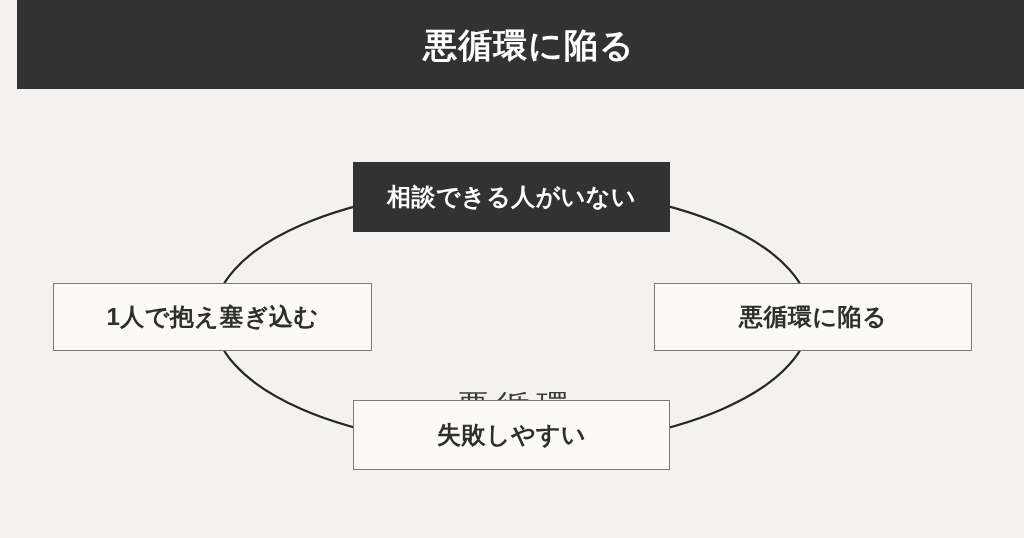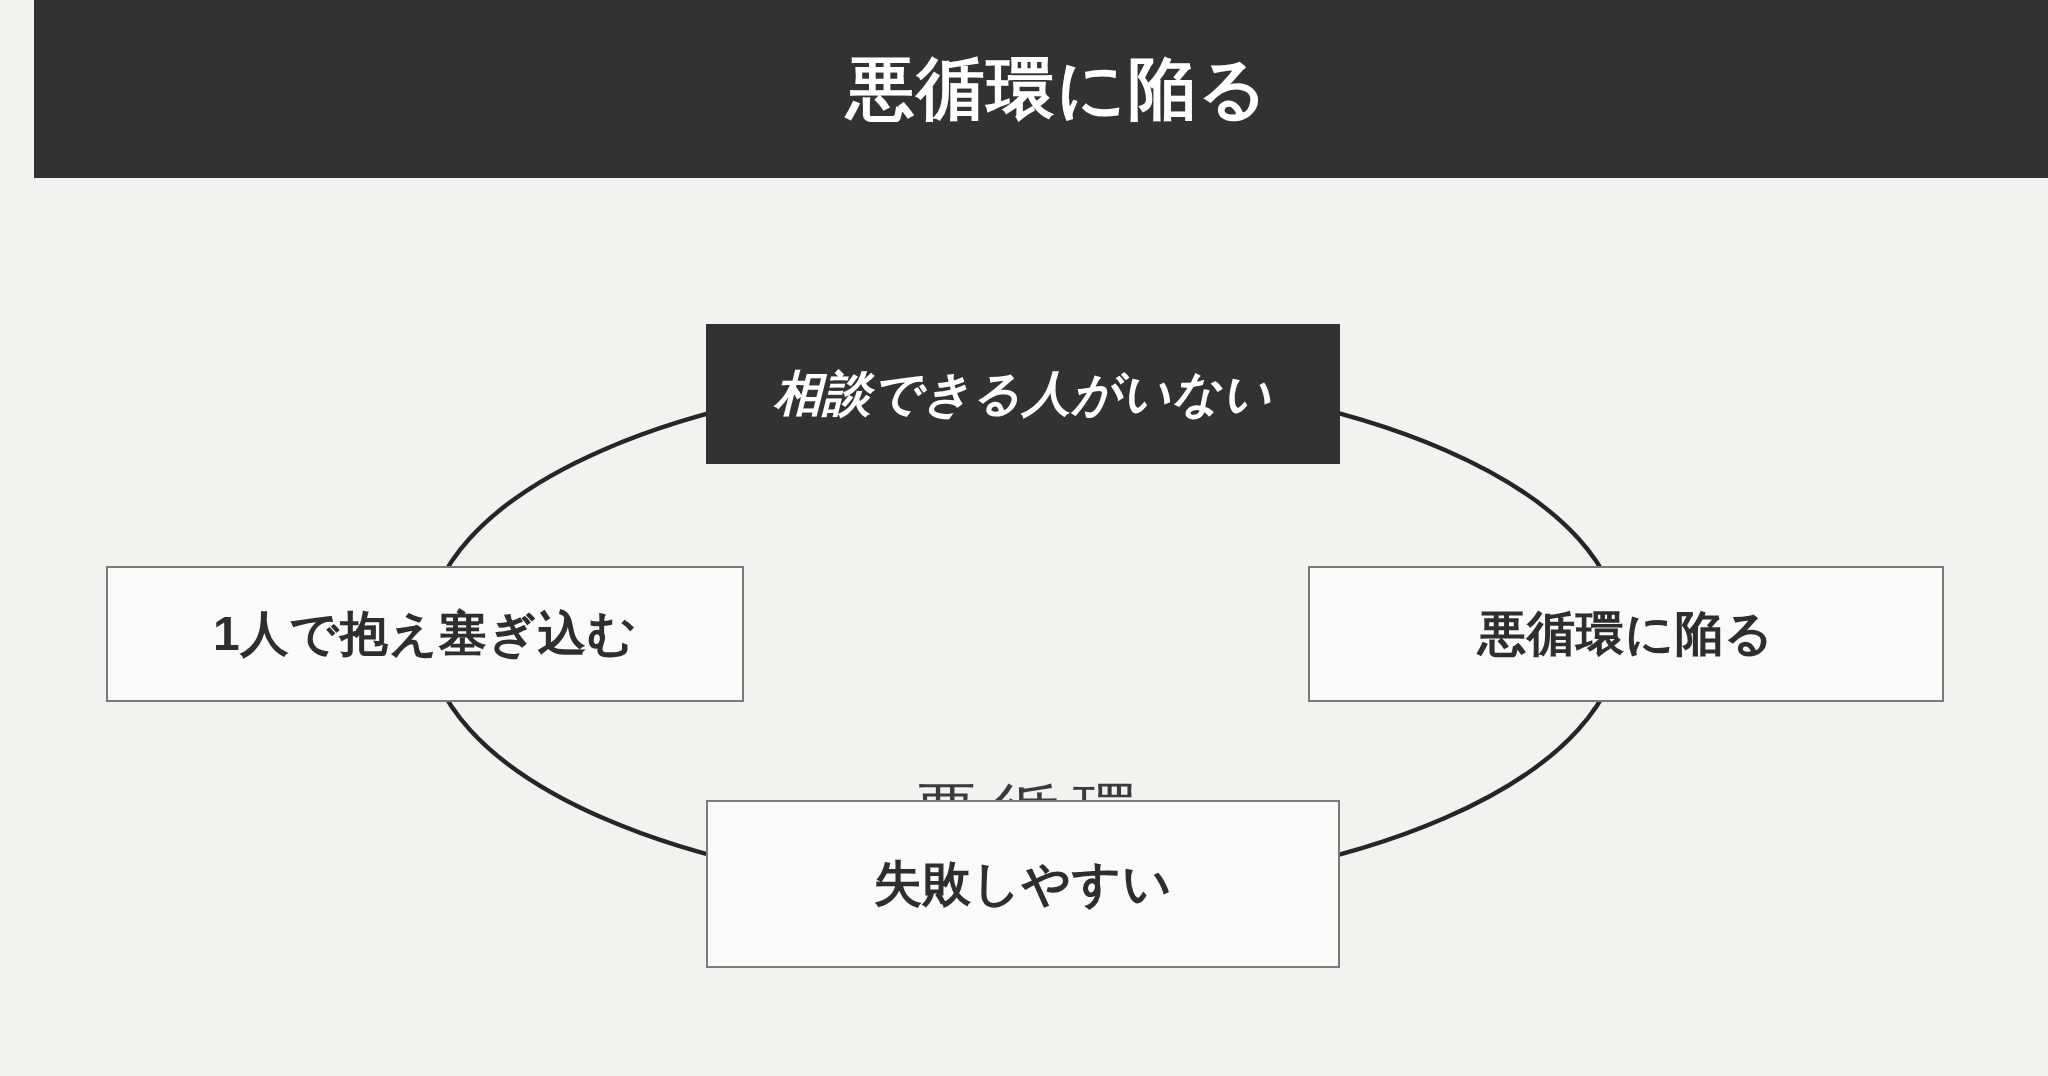--- a/index.html
+++ b/index.html
@@ -87,21 +87,20 @@
     box-sizing: border-box;
     white-space: nowrap;
     font-size: 24px;
     font-weight: bold;
     letter-spacing: 0.5px;
   }
   .node-filled {
     background: #323232;
     color: #ffffff;
     border: none;
-    font-style: italic;
   }
   .node-outlined {
     background: #fbfaf8;
     color: #2e2e2c;
     border: 1.5px solid #7a7a76;
   }
 
   #node-top {
     left: 353px;
     top: 73px;
@@ -117,21 +116,21 @@
   #node-right {
     left: 654px;
     top: 194px;
     width: 318px;
     height: 68px;
   }
   #node-bottom {
     left: 353px;
     top: 311px;
     width: 317px;
-    height: 84px;
+    height: 70px;
   }
 </style>
 </head>
 <body>
 
 <div id="canvas">
 
   <div id="header-bar">
     <div id="header-title">悪循環に陥る</div>
   </div>

